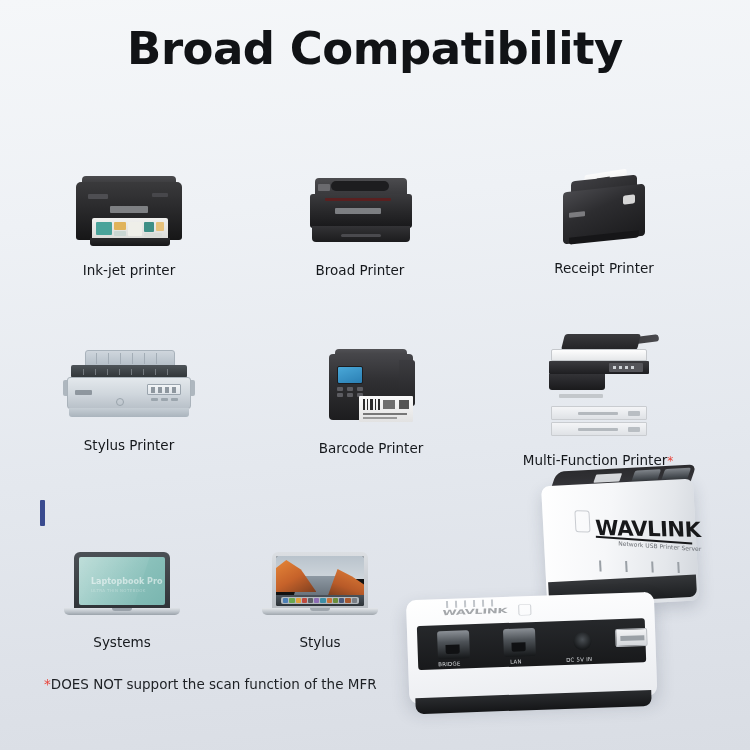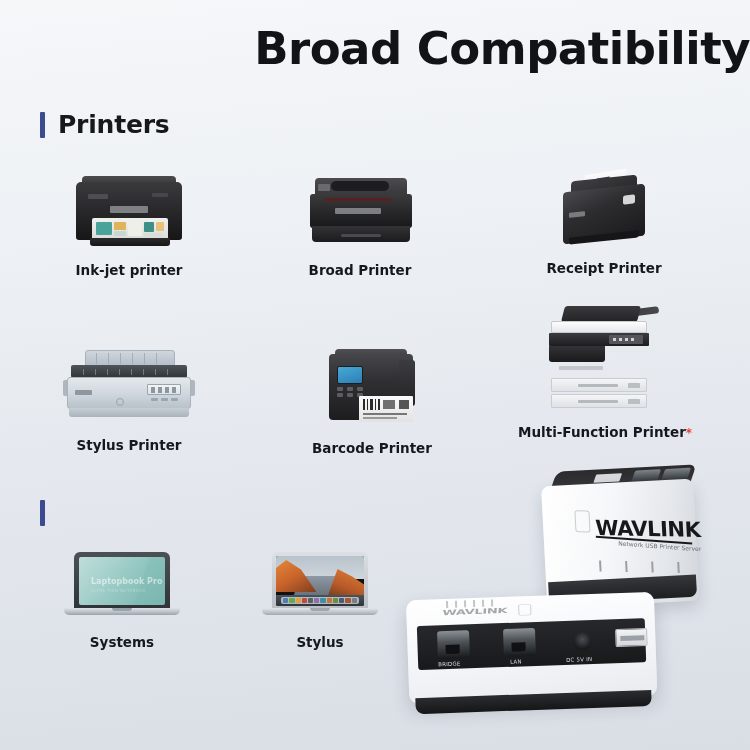--- a/index.html
+++ b/index.html
@@ -19,21 +19,21 @@
     background: linear-gradient(175deg, #f5f7f9 0%, #eef1f5 28%, #e4e8ee 60%, #dde1e8 85%, #d9dde4 100%);
     overflow: hidden;
   }
 
   
   .title {
     position: absolute;
     top: 22px;
     left: 0;
     width: 750px;
-    text-align: right;
+    text-align: center;
     font-size: 45px;
     font-weight: bold;
     letter-spacing: -0.5px;
     color: #111316;
     font-family: "DejaVu Sans", sans-serif;
   }
 
   
   .section-head {
     position: absolute;
@@ -61,21 +61,21 @@
   .item {
     position: absolute;
     text-align: center;
   }
   .item .art {
     position: relative;
     margin: 0 auto;
   }
   .item .caption {
     font-size: 13.5px;
-    font-weight: bold;
+    font-weight: normal;
     color: #15181c;
     font-family: "DejaVu Sans", sans-serif;
     white-space: nowrap;
   }
   .star {
     color: #e8453c;
     font-size: 12px;
   }
 
   
@@ -713,24 +713,20 @@
   }
   .footnote .fn-star { color: #e8453c; }
 </style>
 </head>
 <body>
 
 <div id="page">
 
   <div class="title">Broad Compatibility</div>
 
-  <div class="section-head" id="head-printers">
-    <span class="accent-bar"></span>
-    <span class="section-title">Printers</span>
-  </div>
 
   <div class="item" style="left:65px; top:168px; width:128px;">
     <div class="art inkjet">
       <div class="ij-top"></div>
       <div class="ij-body"></div>
       <div class="ij-panel"></div>
       <div class="ij-panel2"></div>
       <div class="ij-logo"></div>
       <div class="ij-tray">
         <i style="left:4px;  top:4px;  width:16px; height:13px; background:#4aa39a;"></i>
@@ -837,21 +833,21 @@
         <i style="left:19px; top:3px;  width:2px;  height:11px;"></i>
         <i style="left:24px; top:4px;  width:12px; height:9px; background:#6f6f6f;"></i>
         <i style="left:40px; top:4px;  width:10px; height:9px; background:#555;"></i>
         <i style="left:4px;  top:17px; width:44px; height:2px; background:#777;"></i>
         <i style="left:4px;  top:21px; width:34px; height:2px; background:#999;"></i>
       </div>
     </div>
     <div class="caption" style="margin-top:14px;">Barcode Printer</div>
   </div>
 
-  <div class="item" style="left:518px; top:304px; width:160px;">
+  <div class="item" style="left:518px; top:332px; width:160px;">
     <div class="art mfp">
       <div class="mf-feedarm"></div>
       <div class="mf-feed"></div>
       <div class="mf-glass"></div>
       <div class="mf-body"></div>
       <div class="mf-scanbar"></div>
       <div class="mf-panel">
         <i style="left:4px;"></i>
           <i style="left:10px;"></i>
           <i style="left:16px;"></i>
@@ -960,14 +956,17 @@
     <div class="dl-dc"></div>
     <div class="dl-usb">
         <i></i>
       </div>
     <div class="dl-portlabel" style="left:30px; top:70px;">BRIDGE</div>
     <div class="dl-portlabel" style="left:102px; top:70px;">LAN</div>
     <div class="dl-portlabel" style="left:158px; top:70px;">DC 5V IN</div>
     <div class="dl-base"></div>
   </div>
 
+  <div class="footnote">
+    <span class="fn-star">*</span><span>DOES NOT support the scan function of the MFR</span>
+  </div>
 
 </div>
 
 </body></html>

